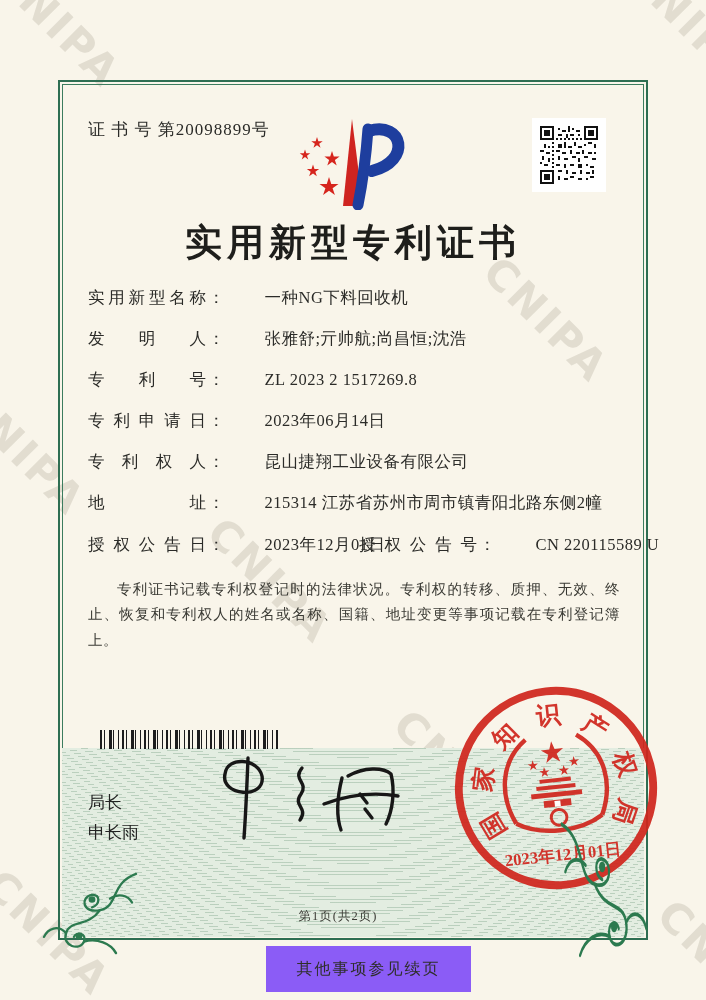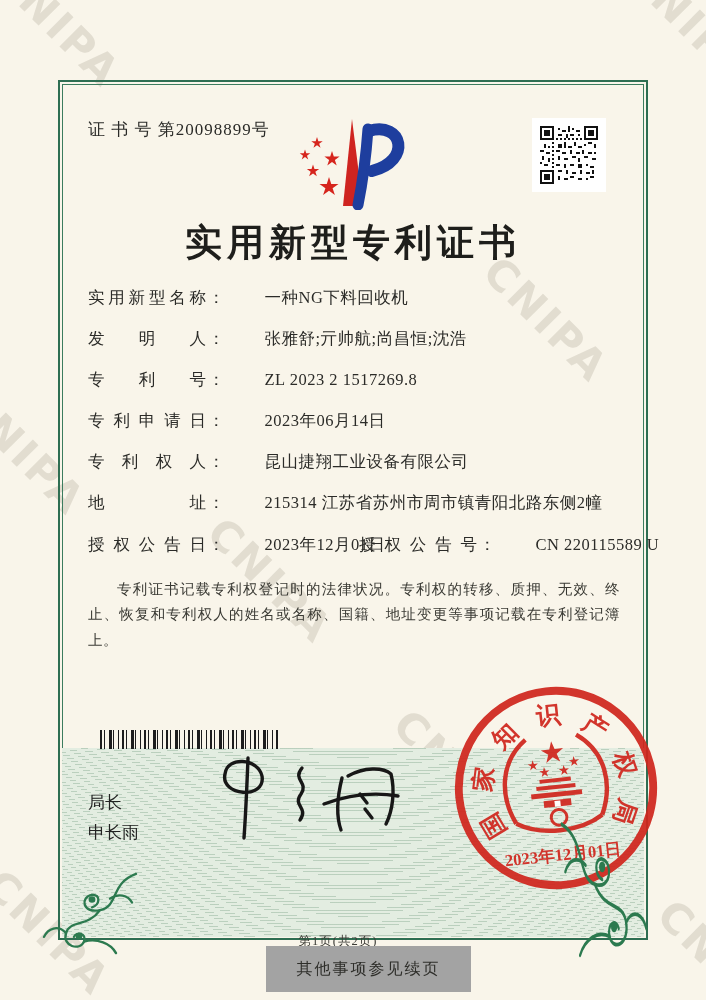--- a/index.html
+++ b/index.html
@@ -66,25 +66,25 @@
   .signature { position:absolute; left:196px; top:750px; width:212px; height:96px; }
   .seal {
     position:absolute; left:448px; top:680px; width:216px; height:216px;
     transform:rotate(-6deg); opacity:0.93; z-index:3;
   }
   .flourish { position:absolute; z-index:3; }
   .flourish-left  { left:40px;  top:870px; width:100px; height:86px; }
   .flourish-right { left:558px; top:818px; width:92px;  height:142px; transform:scaleX(-1); }
   .page-info {
     position:absolute; left:58px; top:908px; width:560px; text-align:center;
-    font-size:12.5px; color:#3b3b35; z-index:2; letter-spacing:1px;margin-top:25px;
+    font-size:12.5px; color:#3b3b35; z-index:2; letter-spacing:1px;
   }
   .footer-note {
     position:absolute; left:266px; top:946px; width:205px; height:46px;
-    background:#a3a3a3; display:flex; align-items:center; justify-content:center;
+    background:#8b5cf6; display:flex; align-items:center; justify-content:center;
     font-size:16px; letter-spacing:2px; color:#2e2e2a; z-index:2;
   }
 </style>
 </head>
 <body>
 
 <div class="page">
 
   <div class="wm" style="left:-20px; top:0px;">CNIPA</div>
   <div class="wm" style="left:612px; top:-2px;">CNIPA</div>

